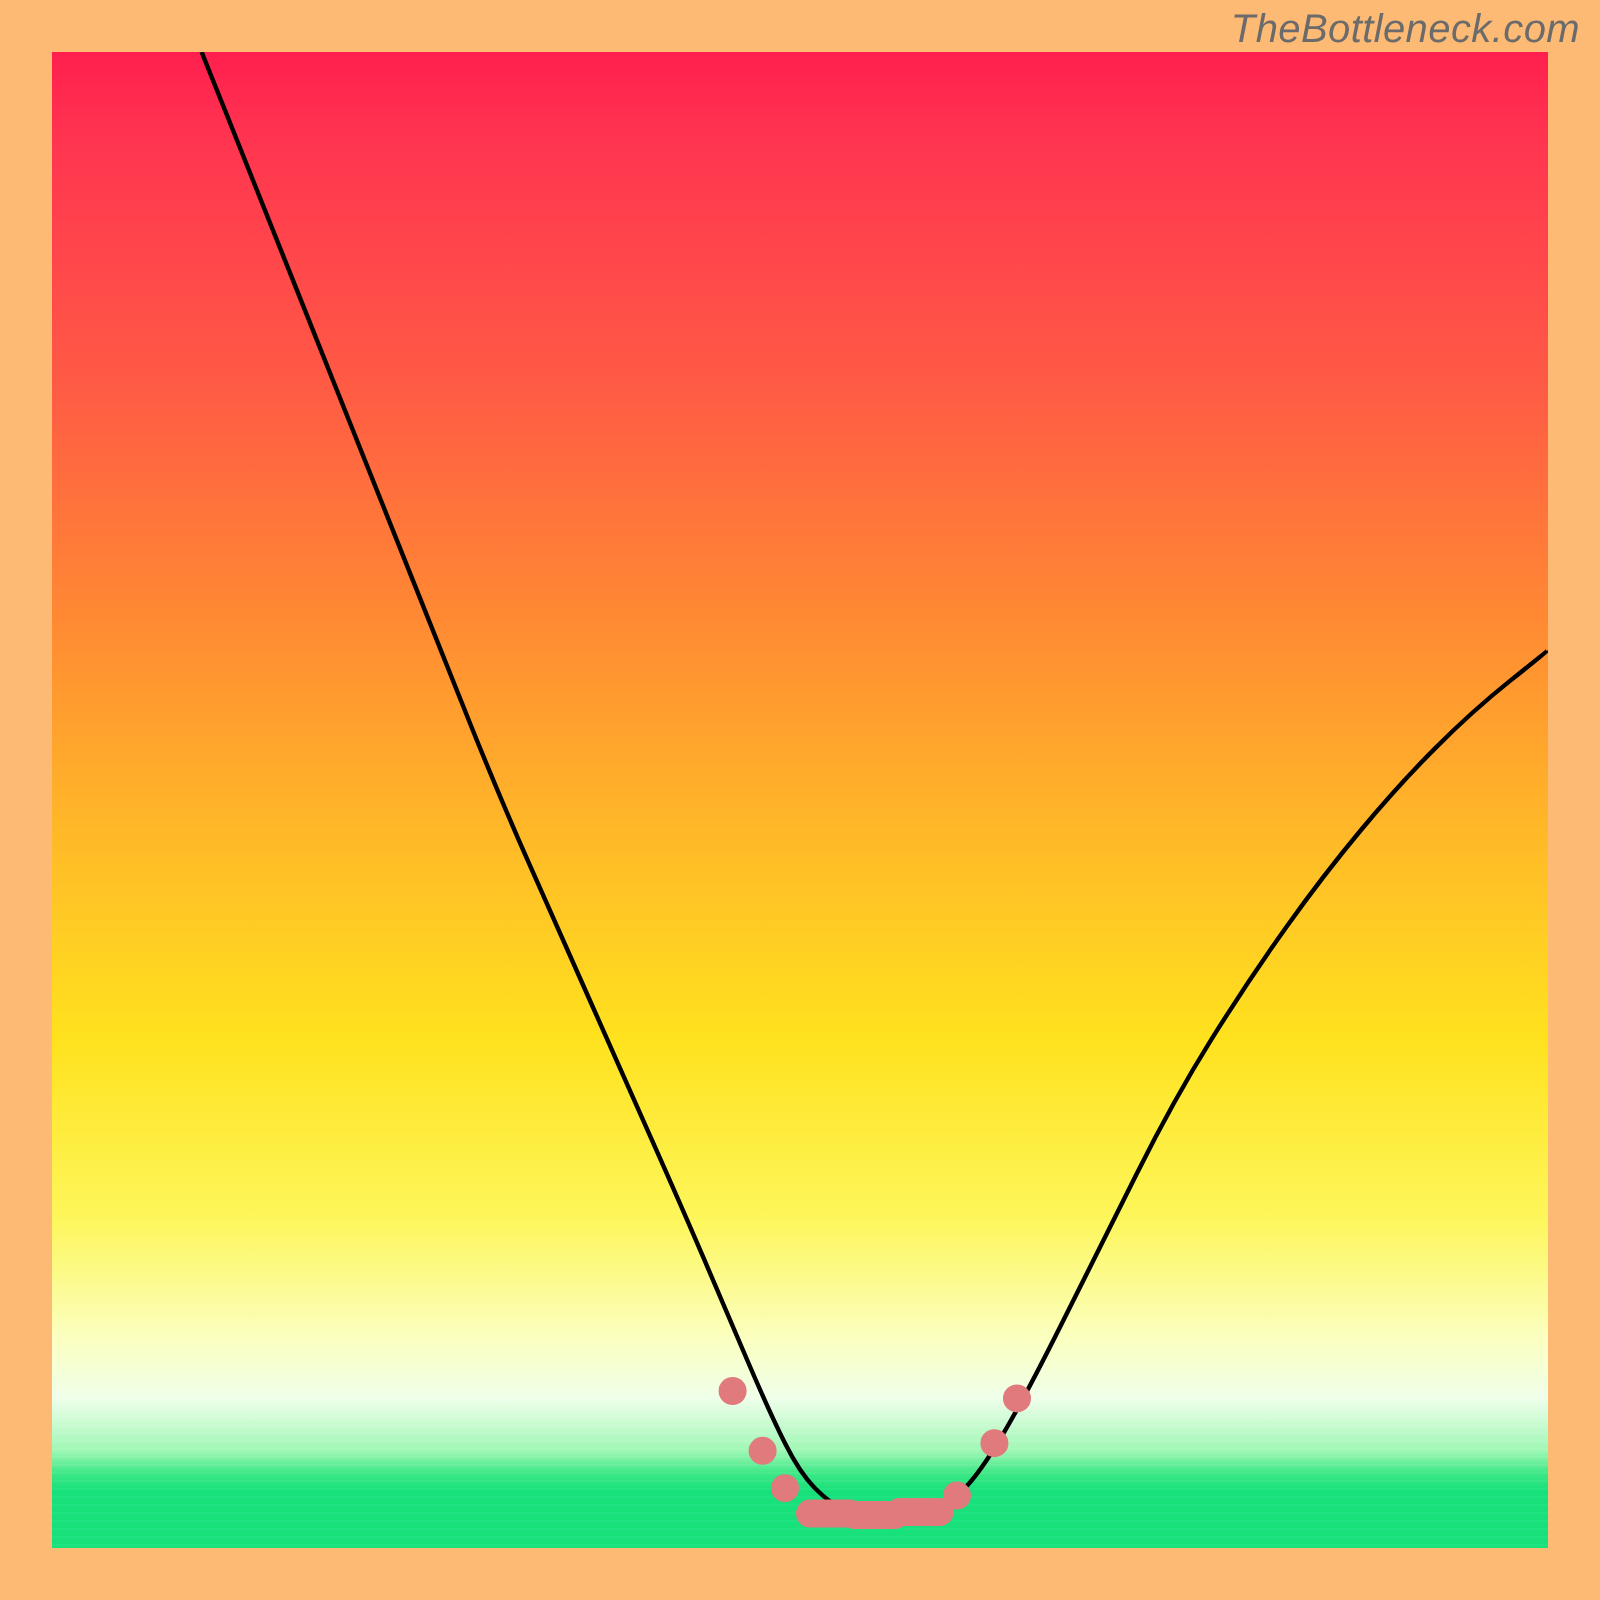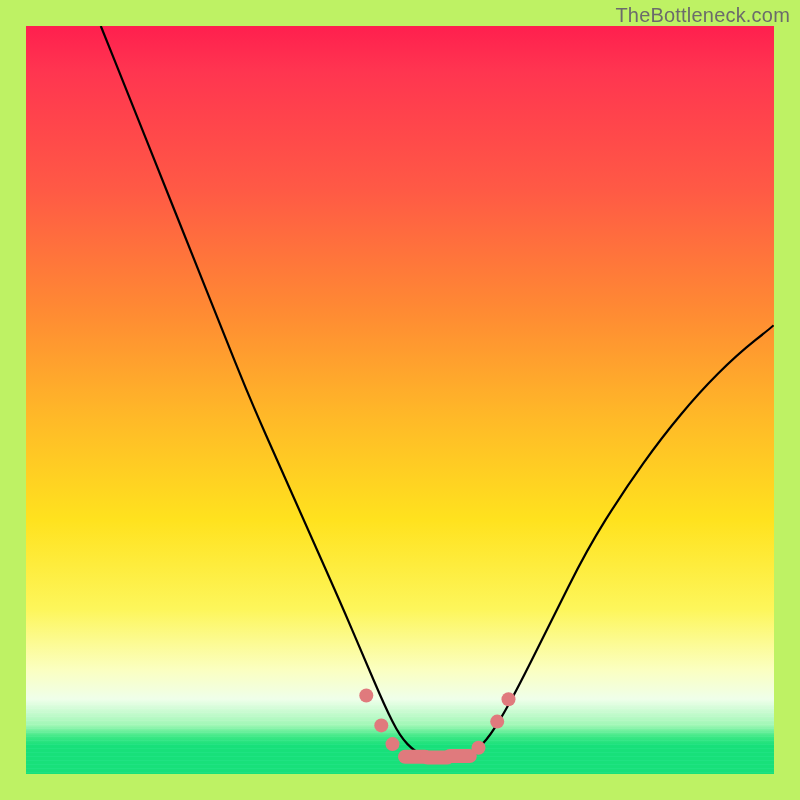--- a/index.html
+++ b/index.html
@@ -7,21 +7,22 @@
     padding: 0;
     width: 800px;
     height: 800px;
     overflow: hidden;
     background: #000;
     font-family: Arial, Helvetica, sans-serif;
   }
   .frame {
     position: absolute;
     inset: 0;
-    background: #bef264;
+    background: #fdba74;
+    font-style: italic;
   }
   .plot {
     position: absolute;
     left: 26px;
     top: 26px;
     width: 748px;
     height: 748px;
     overflow: hidden;
   }
   .gradient {

